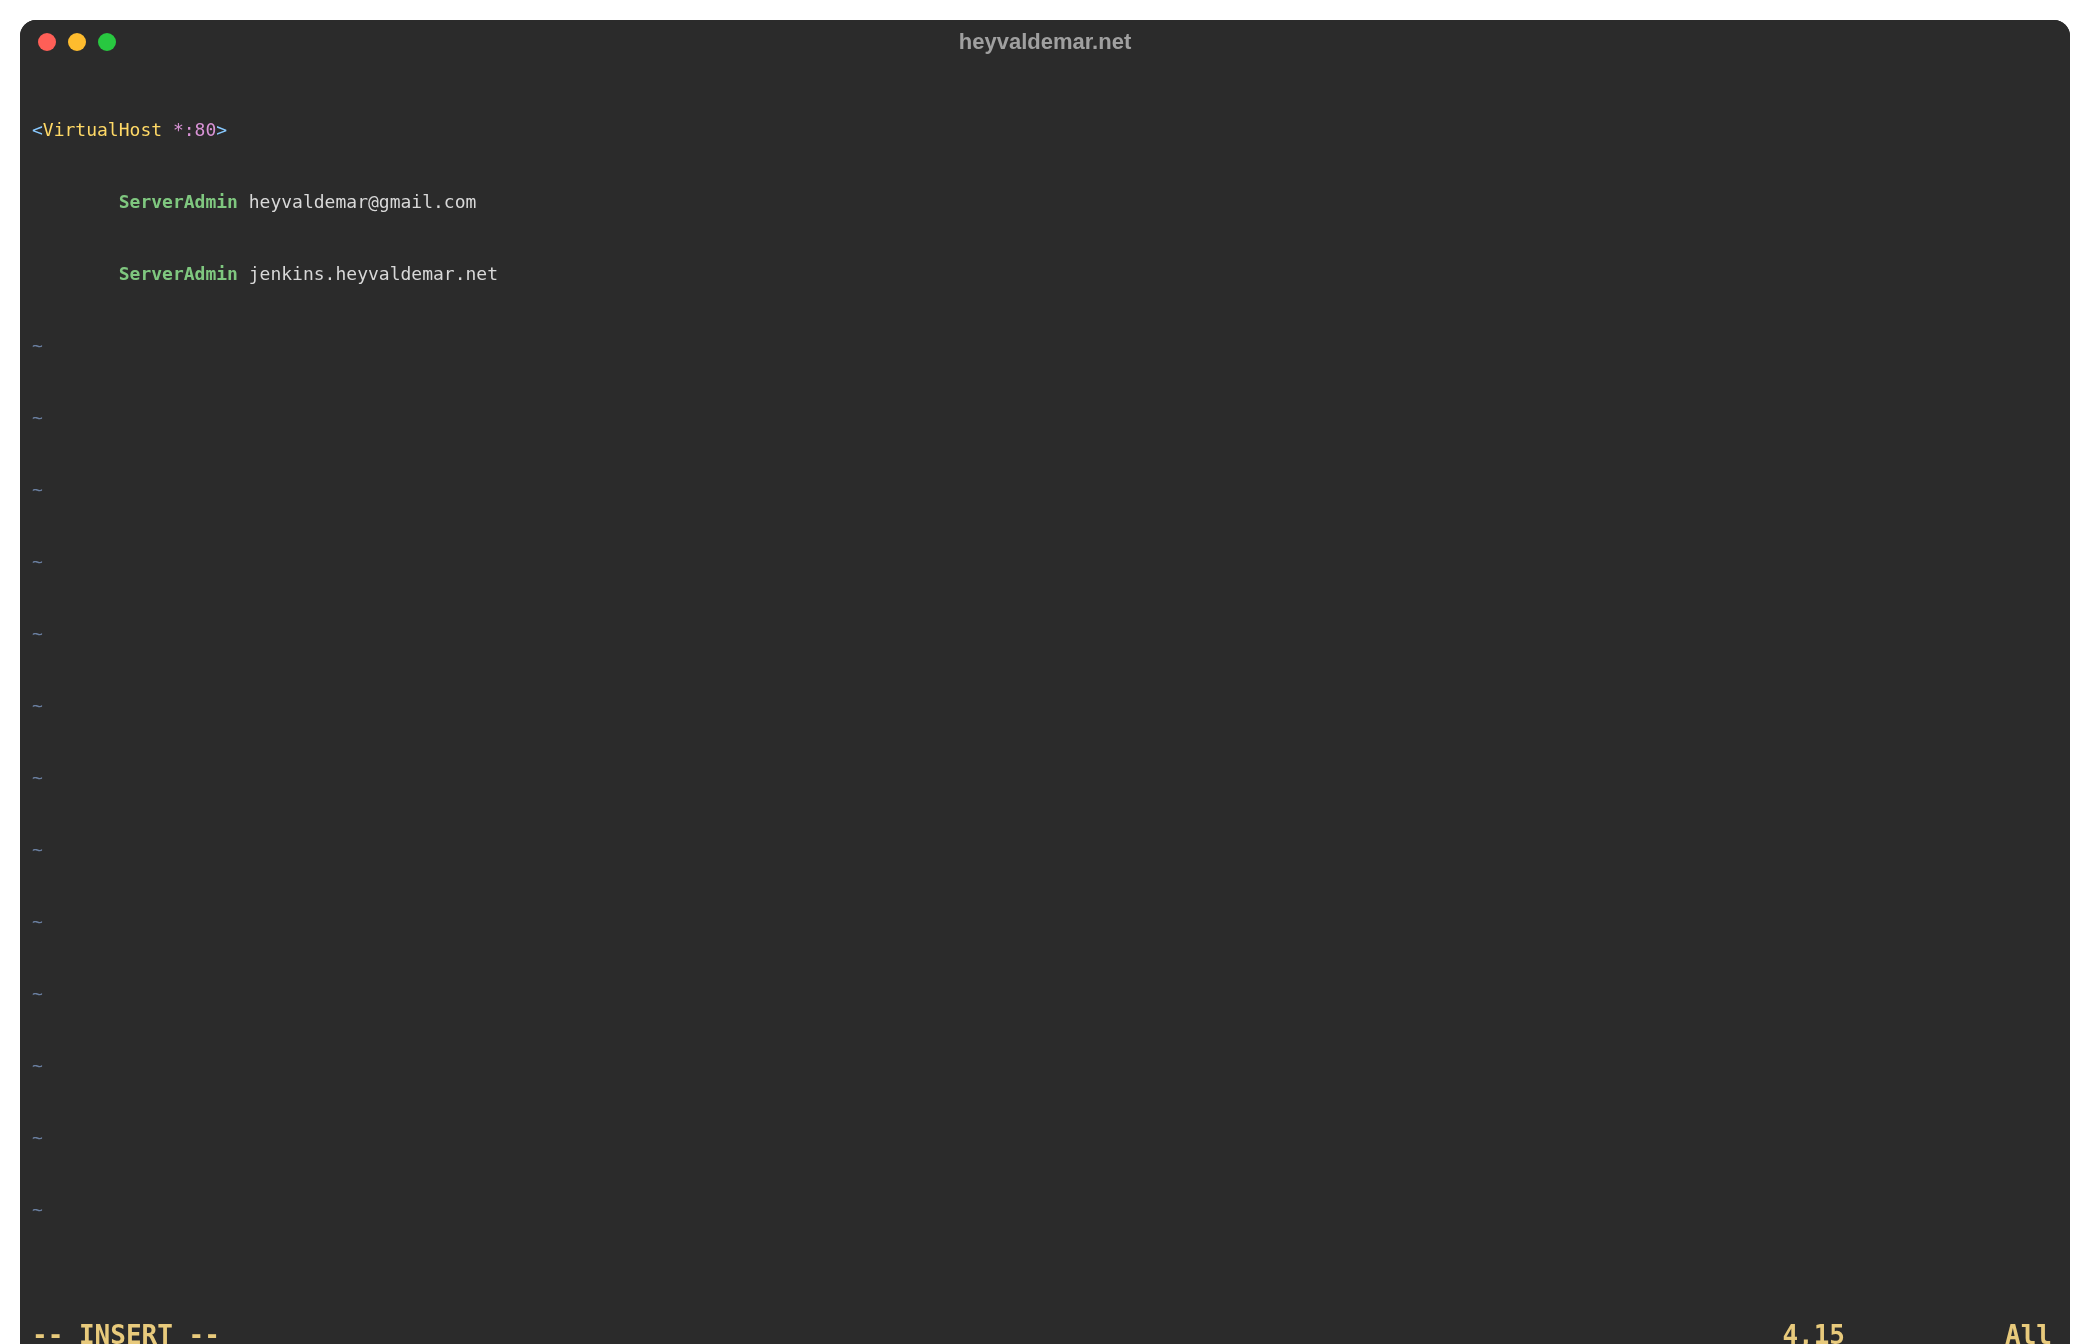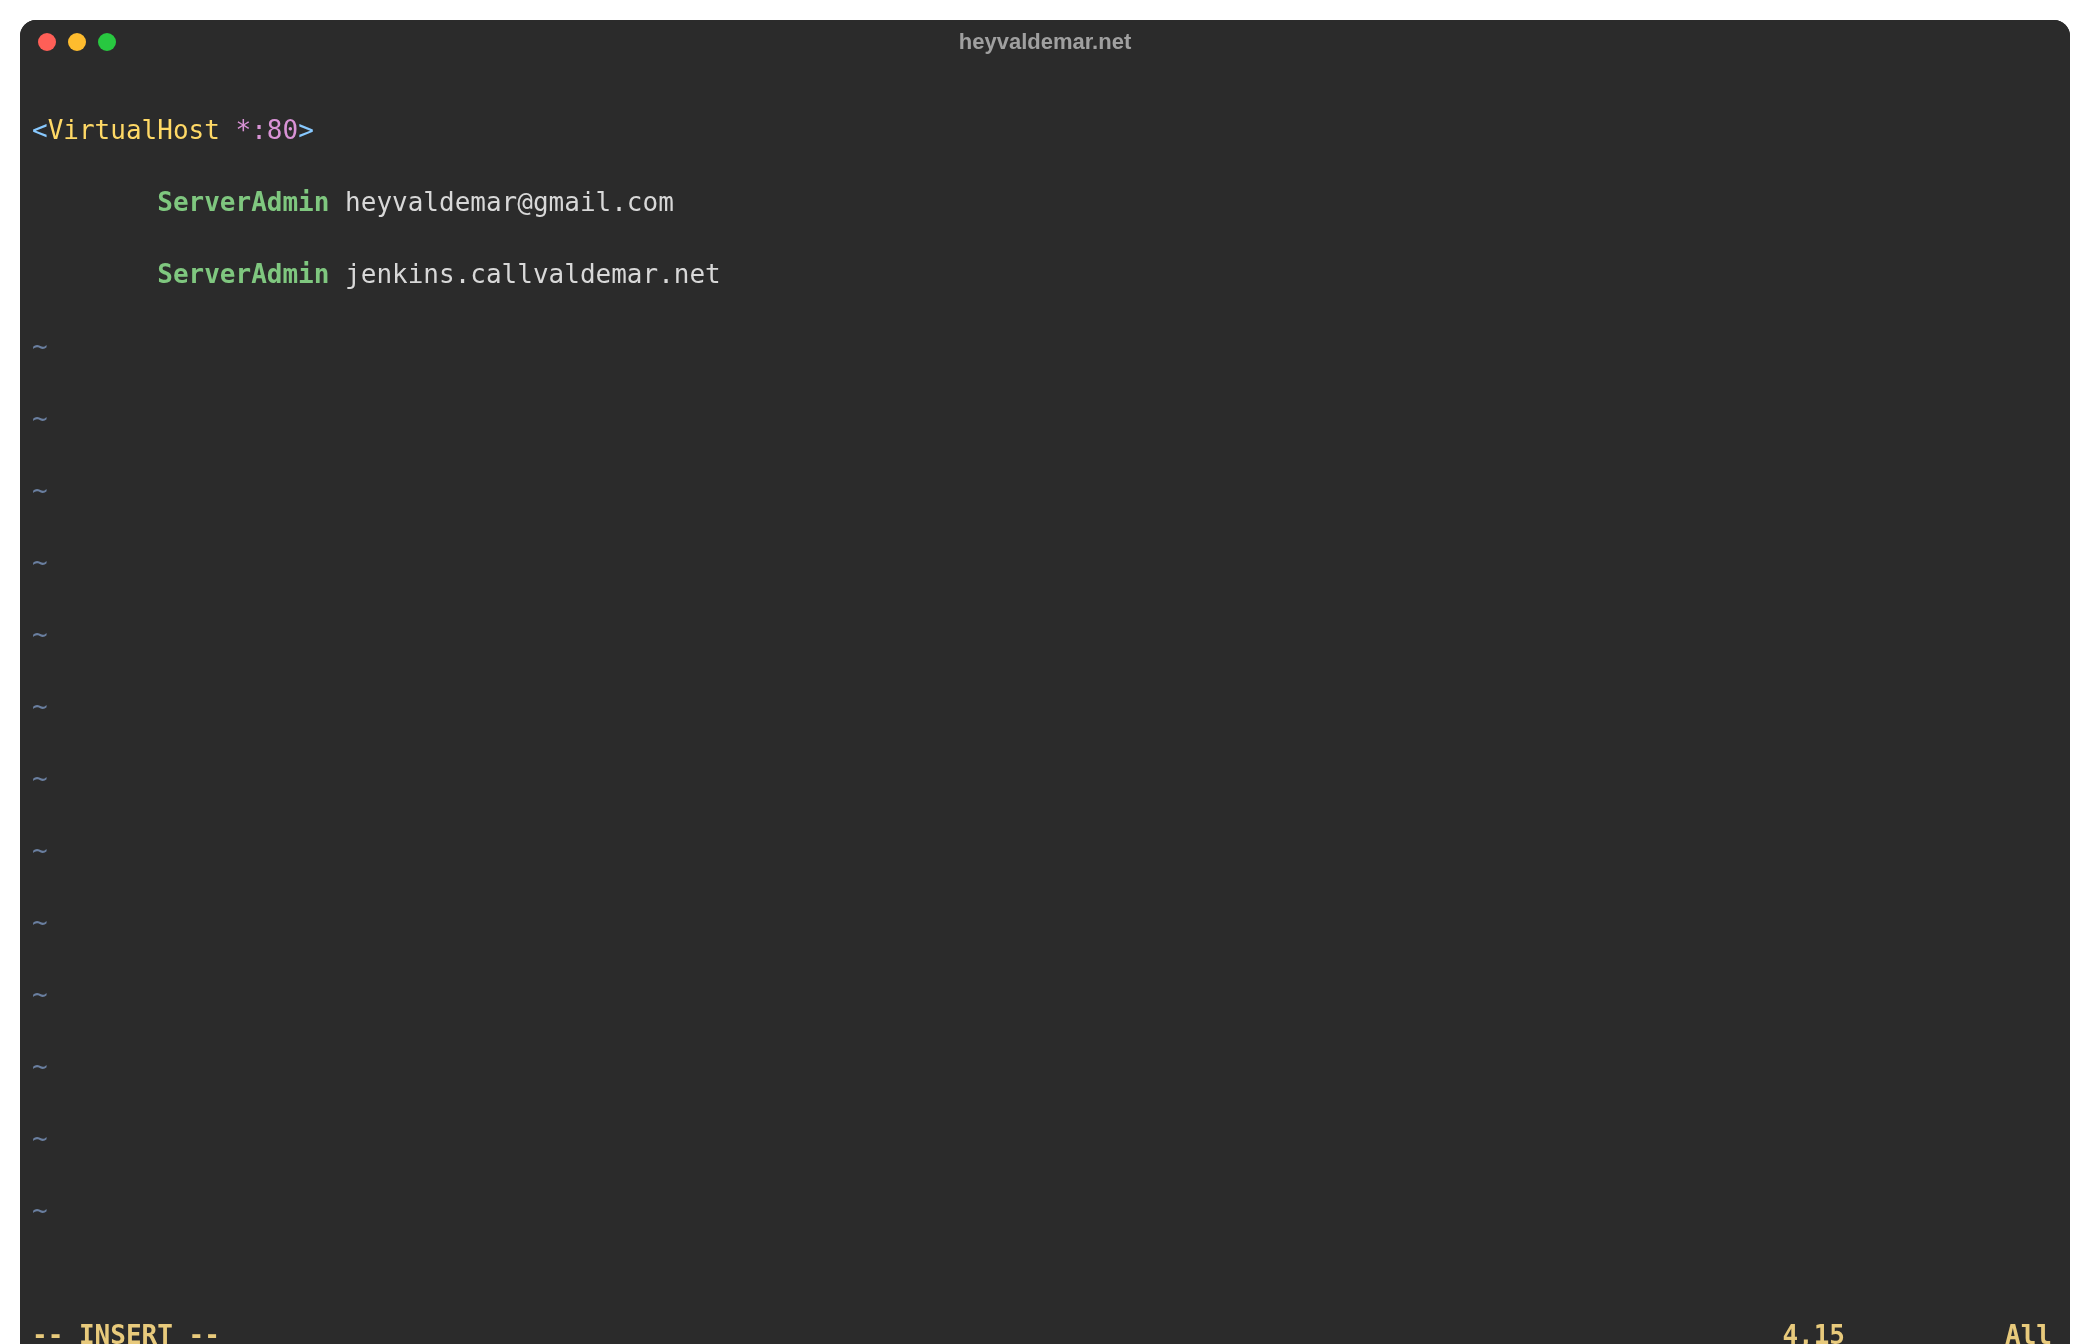--- a/index.html
+++ b/index.html
@@ -53,21 +53,21 @@
       transform: translateX(-50%);
       color: #a0a0a0;
       font-size: 22px;
       font-weight: 600;
       font-family: -apple-system, BlinkMacSystemFont, "Segoe UI", sans-serif;
       text-align: center;
     }
     .terminal-body {
       flex: 1;
       padding: 12px 12px 0 12px;
-      font-size: 26px;
+      font-size: 18px;
       line-height: 36px;
       color: #d0d0d0;
       white-space: pre;
       overflow: hidden;
       position: relative;
     }
     .line {
       display: block;
     }
     .tok-punct { color: #88c9ff; }
@@ -108,21 +108,21 @@
       <div class="traffic-light red"></div>
       <div class="traffic-light yellow"></div>
       <div class="traffic-light green"></div>
     </div>
     <div class="title">heyvaldemar.net</div>
   </div>
 
   <div class="terminal-body">
 <span class="line"><span class="tok-punct">&lt;</span><span class="tok-tag">VirtualHost</span><span> </span><span class="tok-wildcard">*:80</span><span class="tok-punct">&gt;</span></span>
 <span class="line"><span>        </span><span class="tok-directive">ServerAdmin</span><span> </span><span class="tok-value">heyvaldemar@gmail.com</span></span>
-<span class="line"><span>        </span><span class="tok-directive">ServerAdmin</span><span> </span><span class="tok-value">jenkins.callvaldemar.net</span></span>
+<span class="line"><span>        </span><span class="tok-directive">ServerAdmin</span><span> </span><span class="tok-value">jenkins.heyvaldemar.net</span></span>
 <div id="tilde-region"><span class="line tilde">~</span>
 <span class="line tilde">~</span>
 <span class="line tilde">~</span>
 <span class="line tilde">~</span>
 <span class="line tilde">~</span>
 <span class="line tilde">~</span>
 <span class="line tilde">~</span>
 <span class="line tilde">~</span>
 <span class="line tilde">~</span>
 <span class="line tilde">~</span>

